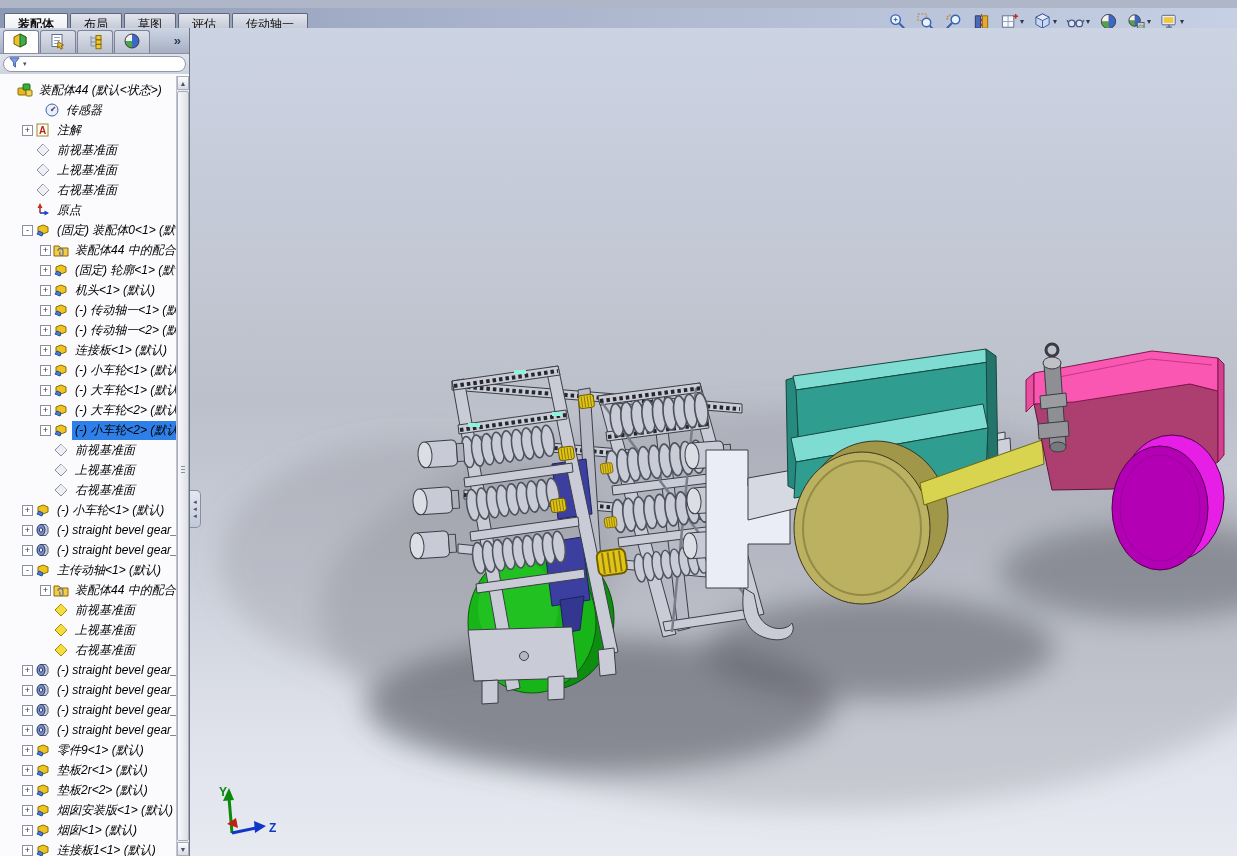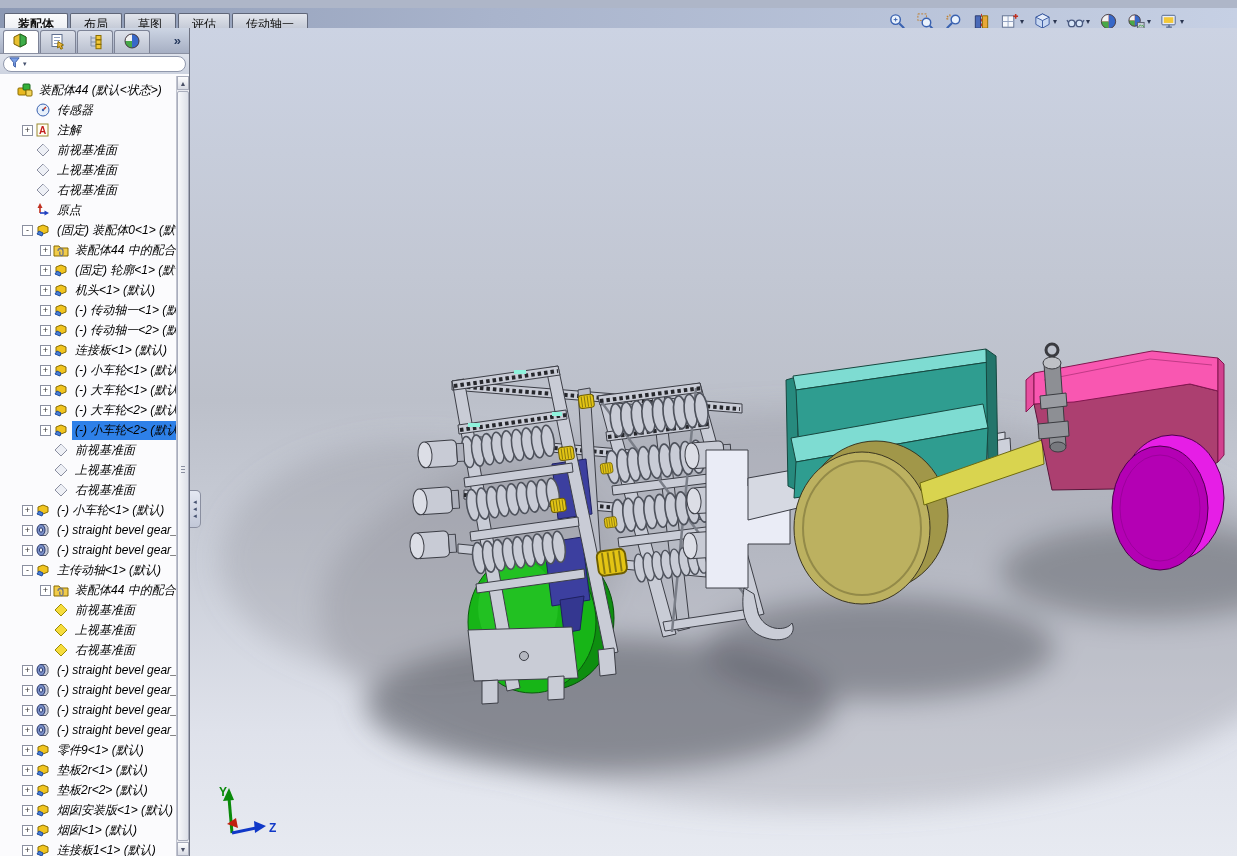--- a/index.html
+++ b/index.html
@@ -257,21 +257,21 @@
             <span class="expander"></span>
             <span class="ticon">
               <svg width="16" height="16" viewBox="0 0 16 16">
                 <rect x="1" y="6" width="8" height="7" rx="1" fill="#E8B820" stroke="#8a6d00"></rect>
                 <rect x="6" y="2" width="7" height="6" rx="1" fill="#35B03A" stroke="#1c6b20"></rect>
                 <rect x="9" y="8" width="6" height="6" rx="1" fill="#F2D45C" stroke="#8a6d00"></rect>
               </svg>
             </span>
             <span class="lbl">装配体44 (默认&lt;状态&gt;)</span>
           </div>
-          <div class="trow" style="padding-left: 22px;">
+          <div class="trow" style="padding-left: 22px; margin-left: 9px;">
             <span class="expander"></span>
             <span class="ticon">
               <svg width="16" height="16" viewBox="0 0 16 16">
                 <circle cx="8" cy="8" r="6" fill="#E8F0FA" stroke="#3A62B0"></circle>
                 <path d="M8 8 L11 5" stroke="#C03020" stroke-width="1.5"></path>
                 <circle cx="8" cy="8" r="1.2" fill="#3A62B0"></circle>
               </svg>
             </span>
             <span class="lbl">传感器</span>
           </div>

